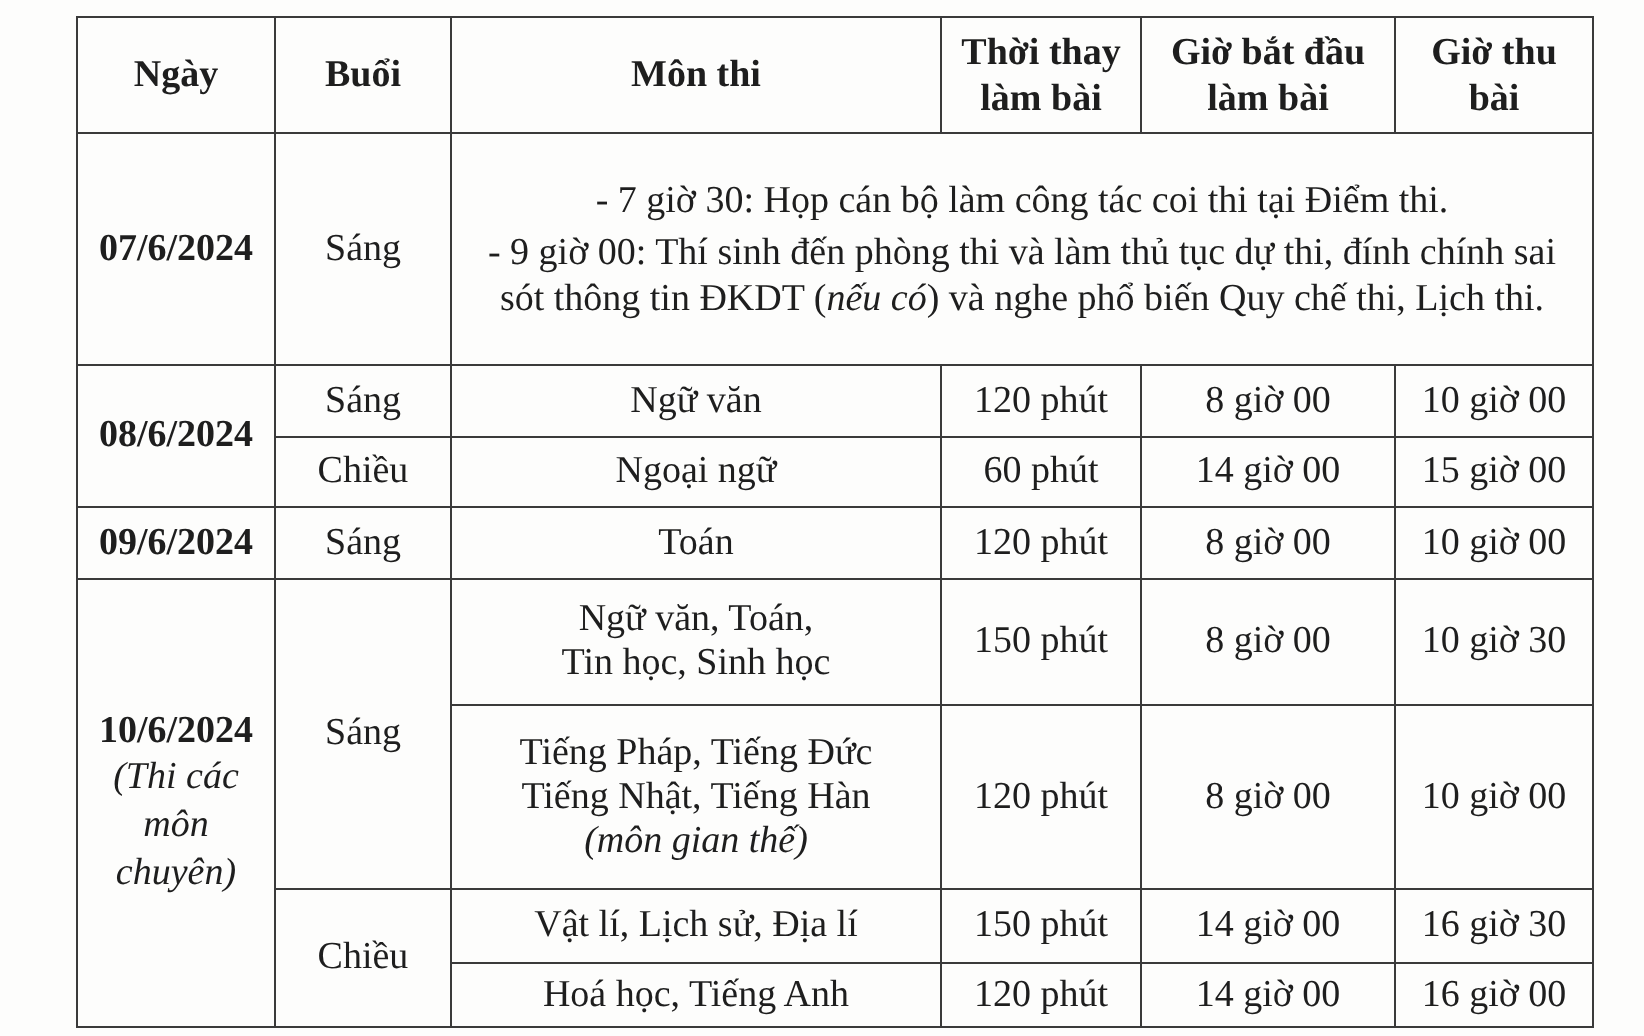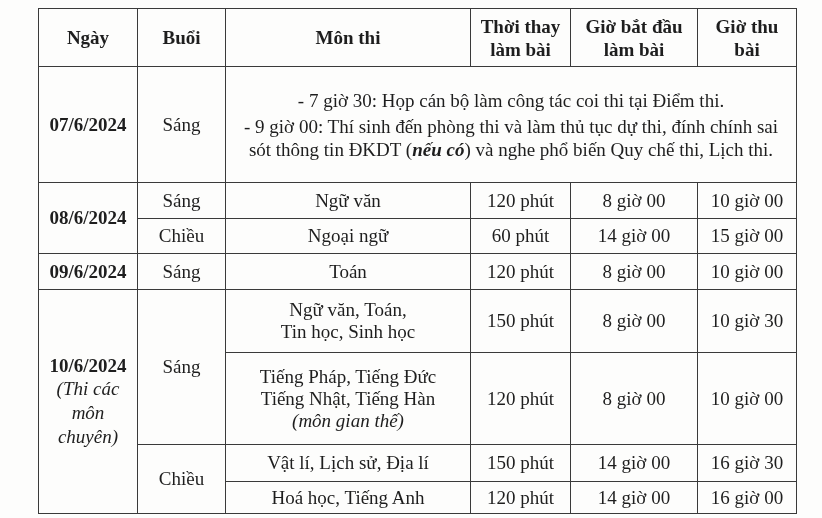--- a/index.html
+++ b/index.html
@@ -33,21 +33,21 @@
     padding: 0 4px;
     text-align: center;
     vertical-align: middle;
   }
   table.schedule th {
     font-weight: bold;
     font-size: 19px;
     line-height: 23px;
   }
   .bold { font-weight: bold; margin-top: 16px; }
-  .italic { font-style: italic; font-weight: bold; }
+  .italic { font-style: italic; }
   .notes {
     text-align: left;
     padding: 2px 6px !important;
     line-height: 23px;
   }
   .notes p { margin: 0; }
   .notes p + p { margin-top: 3px; }
   .subject-note { font-style: italic; display: block; }
   .date-note { font-style: italic; font-weight: normal; display: block; line-height: 24px; }
   .date-main { font-weight: bold; display: block; }

